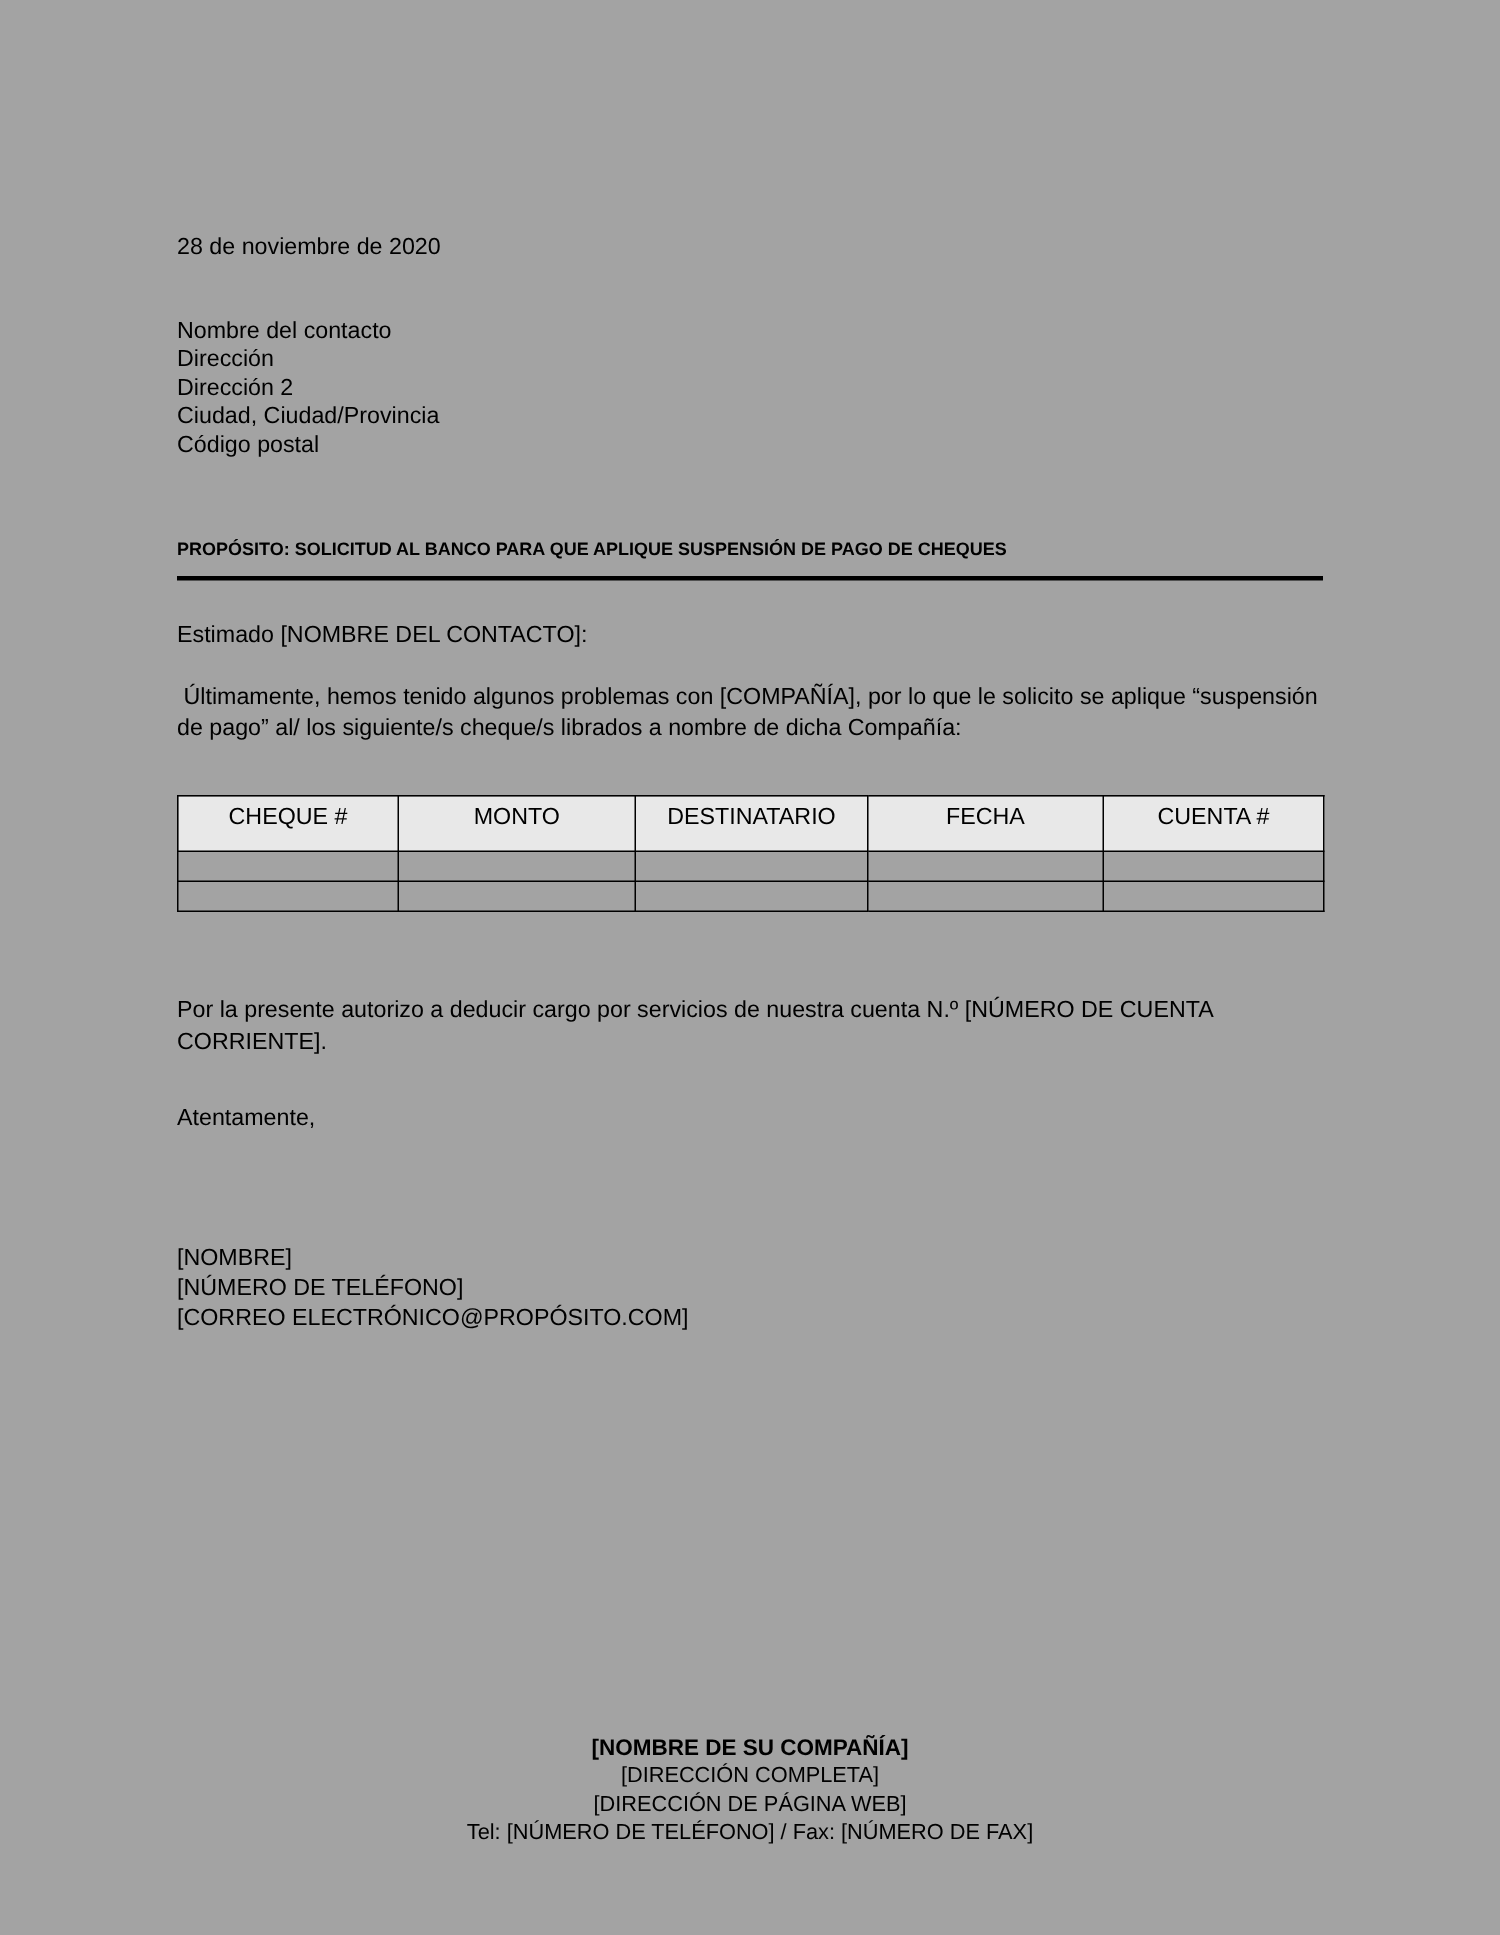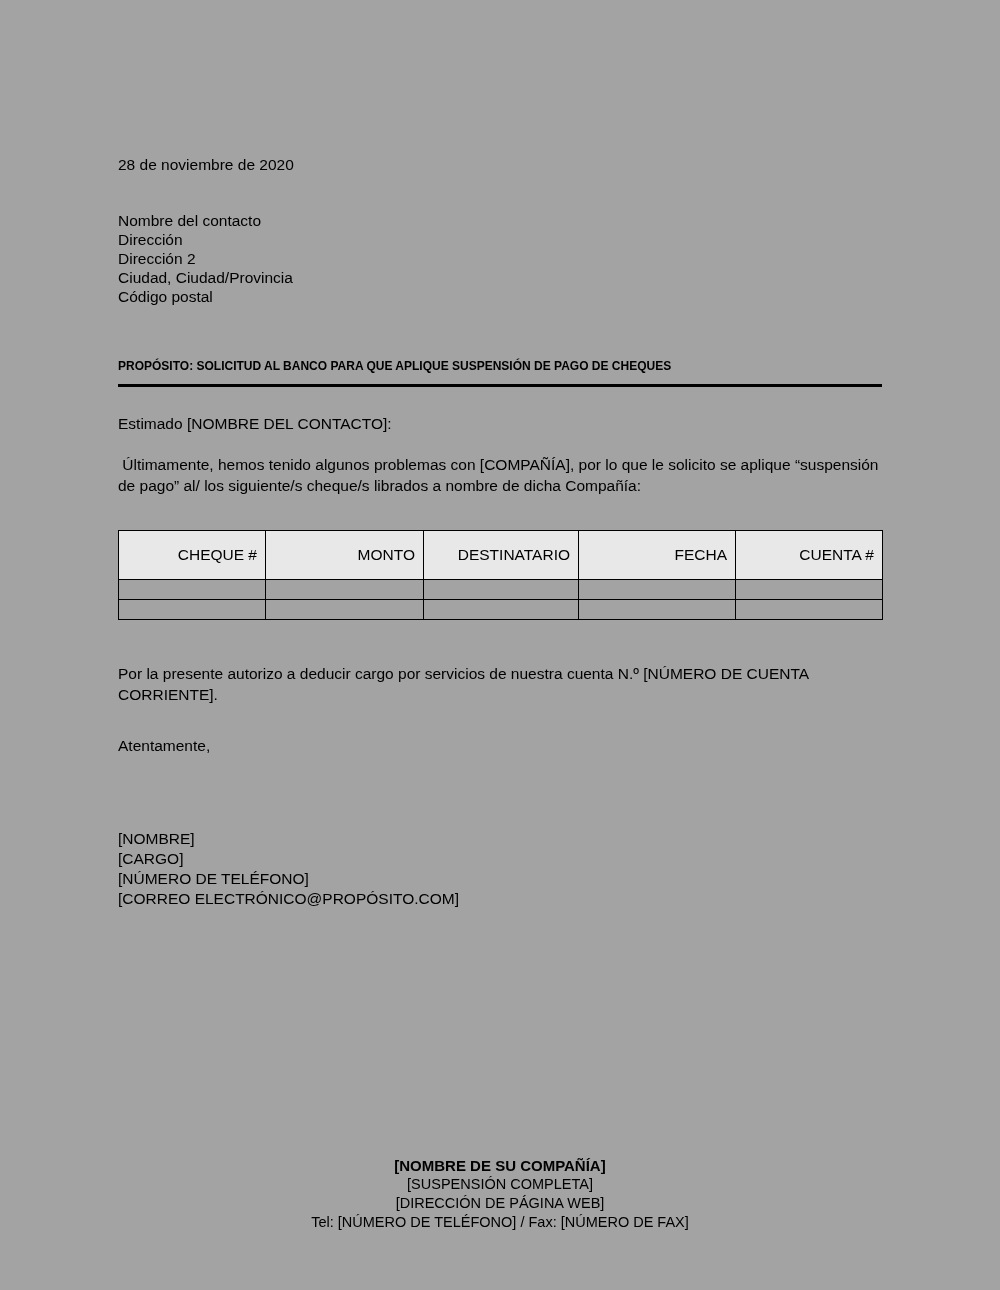--- a/index.html
+++ b/index.html
@@ -62,24 +62,24 @@
     position: absolute;
     left: 118px; top: 530px;
     width: 764px;
     border-collapse: collapse;
     table-layout: fixed;
     font-size: 15.5px;
   }
   table.checks th {
     background: #e8e8e8;
     border: 1px solid #000000;
-    text-align: right;
+    text-align: center;
     vertical-align: top;
     font-weight: normal;
-    padding: 15px 8px;
+    padding: 5px 8px;
     height: 37px;
   }
   table.checks td {
     border: 1px solid #000000;
     height: 20px;
     padding: 0 8px;
   }
   .footer {
     left: 0; top: 1156px;
     width: 100%;
@@ -148,25 +148,24 @@
       </tr>
     </tbody>
   </table>
 
   <p class="abs para auth">Por la presente autorizo a deducir cargo por servicios de nuestra cuenta N.º [NÚMERO DE CUENTA CORRIENTE].</p>
 
   <div class="abs closing">Atentamente,</div>
 
   <div class="abs signature">
     <div>[NOMBRE]</div>
-    <div>[CARGO]</div>
     <div>[NÚMERO DE TELÉFONO]</div>
     <div>[CORREO ELECTRÓNICO@PROPÓSITO.COM]</div>
   </div>
 
   <div class="abs footer">
     <div class="company">[NOMBRE DE SU COMPAÑÍA]</div>
-    <div>[SUSPENSIÓN COMPLETA]</div>
+    <div>[DIRECCIÓN COMPLETA]</div>
     <div>[DIRECCIÓN DE PÁGINA WEB]</div>
     <div>Tel: [NÚMERO DE TELÉFONO] / Fax: [NÚMERO DE FAX]</div>
   </div>
 
 </div>
 
 </body></html>

